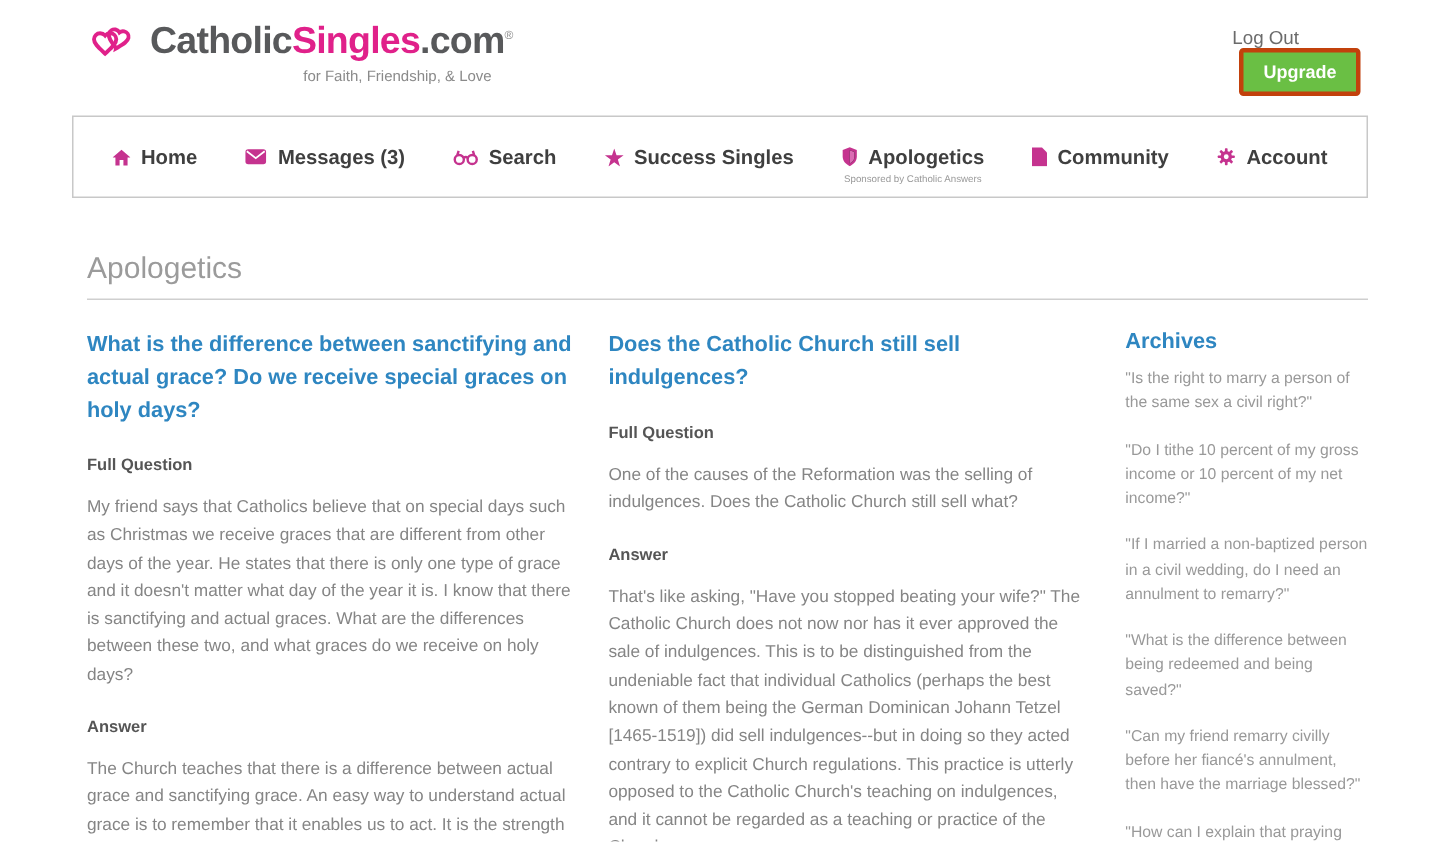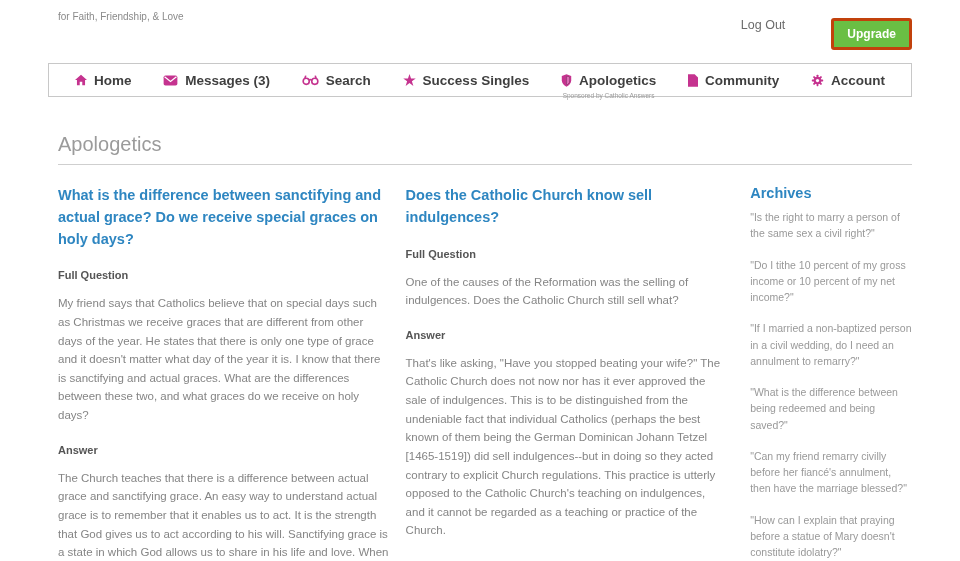--- a/index.html
+++ b/index.html
@@ -9,29 +9,29 @@
   
   .header { display: flex; justify-content: space-between; align-items: flex-start;
     padding: 10px 48px 0 58px; }
   .logo { display: flex; flex-direction: column; cursor: pointer; }
   .logo-row { display: flex; align-items: center; }
   .logo-hearts { margin-right: 4px; }
   .wordmark { font-size: 25px; font-weight: 600; letter-spacing: -0.5px; color: #58595b; }
   .wordmark .pink { color: #e0218a; }
   .wordmark sup { font-size: 8px; color: #8a8a8a; font-weight: 400; }
   .tagline { font-size: 10px; color: #8a8a8a; text-align: right; padding-right: 14px; margin-top: 1px; }
-  .header-actions { display: flex; align-items: flex-start; margin-top: 8px; }
+  .header-actions { display: flex; align-items: center; margin-top: 8px; flex-direction: column; }
   .logout { font-size: 12.5px; color: #6b6b6b; margin-right: 46px; cursor: pointer; }
   .upgrade-btn { background: #6abf44; border: 3px solid #c2410c; color: #fff;
     font-weight: bold; font-size: 12px; padding: 6px 13px; border-radius: 3px; cursor: pointer;
     font-family: "Liberation Sans", sans-serif; }
 
   
   .navbar { margin: 13px 48px 0 48px; border: 1px solid #c8c8c8; background: #fff;
-    height: 34px; display: flex; align-items: center; justify-content: space-between;
+    height: 55px; display: flex; align-items: center; justify-content: space-between;
     padding: 0 26px; }
   .nav-item { display: flex; align-items: center; cursor: pointer; position: relative; }
   .nav-item .icon { display: inline-flex; margin-right: 7px; }
   .nav-label { font-size: 13.5px; font-weight: bold; color: #3f3f3f; white-space: nowrap; }
   .nav-sub { position: absolute; top: 19px; left: 0; right: 0; text-align: center;
     font-size: 6.5px; color: #9a9a9a; white-space: nowrap; }
 
   
   .content { padding: 0 48px 0 58px; }
   .page-title { margin-top: 36px; font-size: 20px; font-weight: 300; color: #9b9b9b;
@@ -49,20 +49,31 @@
 
   .archives-title { color: #2e86c1; font-size: 14.5px; font-weight: bold; margin-bottom: 8px; }
   .archive-item { color: #999; font-size: 10.5px; line-height: 1.55; margin-bottom: 15px;
     cursor: pointer; }
 </style>
 </head>
 <body>
 
 <div class="header">
   <div class="logo">
+    <div class="logo-row">
+      <span class="logo-hearts">
+        <svg width="38" height="30" viewBox="0 0 44 34">
+          <g fill="none" stroke="#e0218a" stroke-width="3">
+            <path d="M24 25.5l-1.1-1C18.9 21 16.3 18.6 16.3 15.7c0-2.4 1.9-4.3 4.3-4.3 1.3 0 2.6.6 3.4 1.6.8-1 2.1-1.6 3.4-1.6 2.4 0 4.3 1.9 4.3 4.3 0 2.9-2.6 5.3-6.6 8.9l-1.1 1z" transform="rotate(12 24 18)"></path>
+            <path d="M14 29.5l-1.2-1.1C8.3 24.3 5.4 21.6 5.4 18.4c0-2.6 2.1-4.7 4.7-4.7 1.5 0 2.9.7 3.9 1.8 1-1.1 2.4-1.8 3.9-1.8 2.6 0 4.7 2.1 4.7 4.7 0 3.2-2.9 5.9-7.4 10l-1.2 1.1z"></path>
+          </g>
+        </svg>
+      </span>
+      <span class="wordmark"><span>Catholic</span><span class="pink">Singles</span><span>.com</span><sup>®</sup></span>
+    </div>
     <div class="tagline">for Faith, Friendship, &amp; Love</div>
   </div>
   <div class="header-actions">
     <span class="logout">Log Out</span>
     <button class="upgrade-btn">Upgrade</button>
   </div>
 </div>
 
 <div class="navbar">
 
@@ -154,21 +165,21 @@
 
     <div class="col-1">
       <div class="q-title">What is the difference between sanctifying and actual grace? Do we receive special graces on holy days?</div>
       <div class="sec-heading">Full Question</div>
       <div class="body-text">My friend says that Catholics believe that on special days such as Christmas we receive graces that are different from other days of the year. He states that there is only one type of grace and it doesn't matter what day of the year it is. I know that there is sanctifying and actual graces. What are the differences between these two, and what graces do we receive on holy days?</div>
       <div class="sec-heading">Answer</div>
       <div class="body-text">The Church teaches that there is a difference between actual grace and sanctifying grace. An easy way to understand actual grace is to remember that it enables us to act. It is the strength that God gives us to act according to his will. Sanctifying grace is a state in which God allows us to share in his life and love. When we speak of being in the state of grace, we mean the state of</div>
     </div>
 
     <div class="col-2">
-      <div class="q-title">Does the Catholic Church know sell indulgences?</div>
+      <div class="q-title">Does the Catholic Church still sell indulgences?</div>
       <div class="sec-heading">Full Question</div>
       <div class="body-text">One of the causes of the Reformation was the selling of indulgences. Does the Catholic Church still sell what?</div>
       <div class="sec-heading">Answer</div>
       <div class="body-text">That's like asking, "Have you stopped beating your wife?" The Catholic Church does not now nor has it ever approved the sale of indulgences. This is to be distinguished from the undeniable fact that individual Catholics (perhaps the best known of them being the German Dominican Johann Tetzel [1465-1519]) did sell indulgences--but in doing so they acted contrary to explicit Church regulations. This practice is utterly opposed to the Catholic Church's teaching on indulgences, and it cannot be regarded as a teaching or practice of the Church.</div>
 
     </div>
 
     <div class="col-3">
       <div class="archives-title">Archives</div>
       <div class="archive-item">"Is the right to marry a person of the same sex a civil right?"</div>

